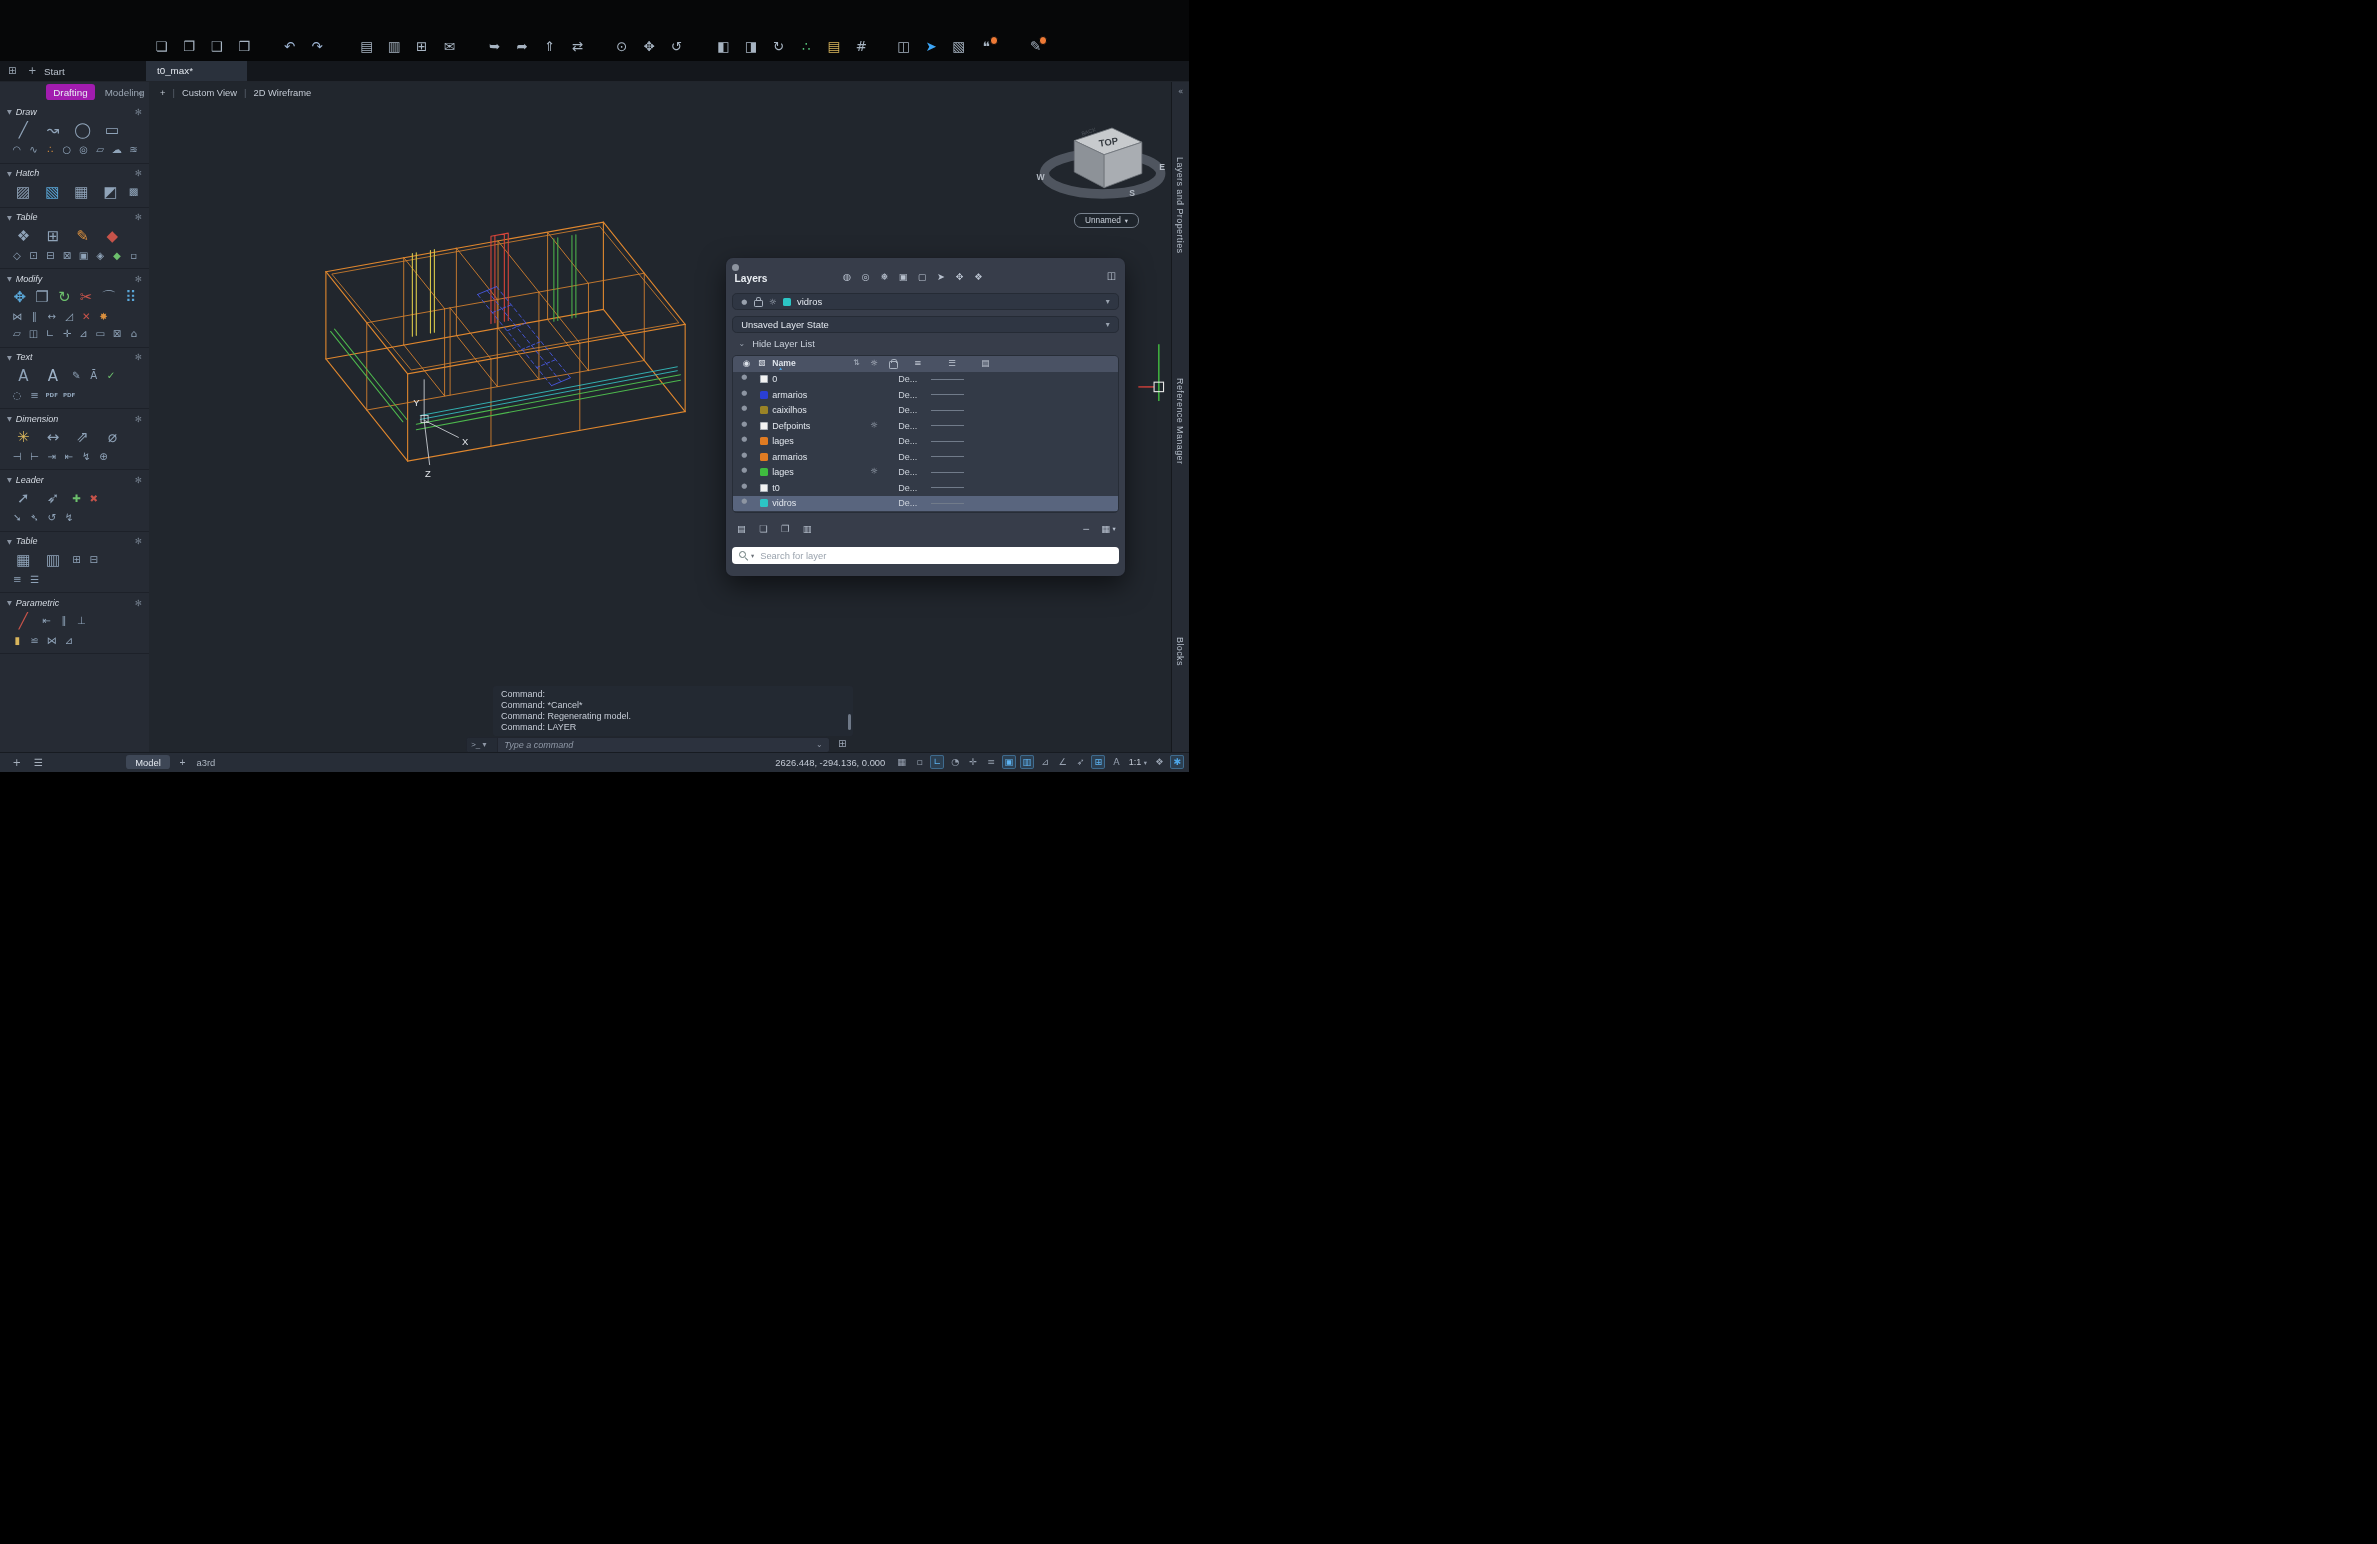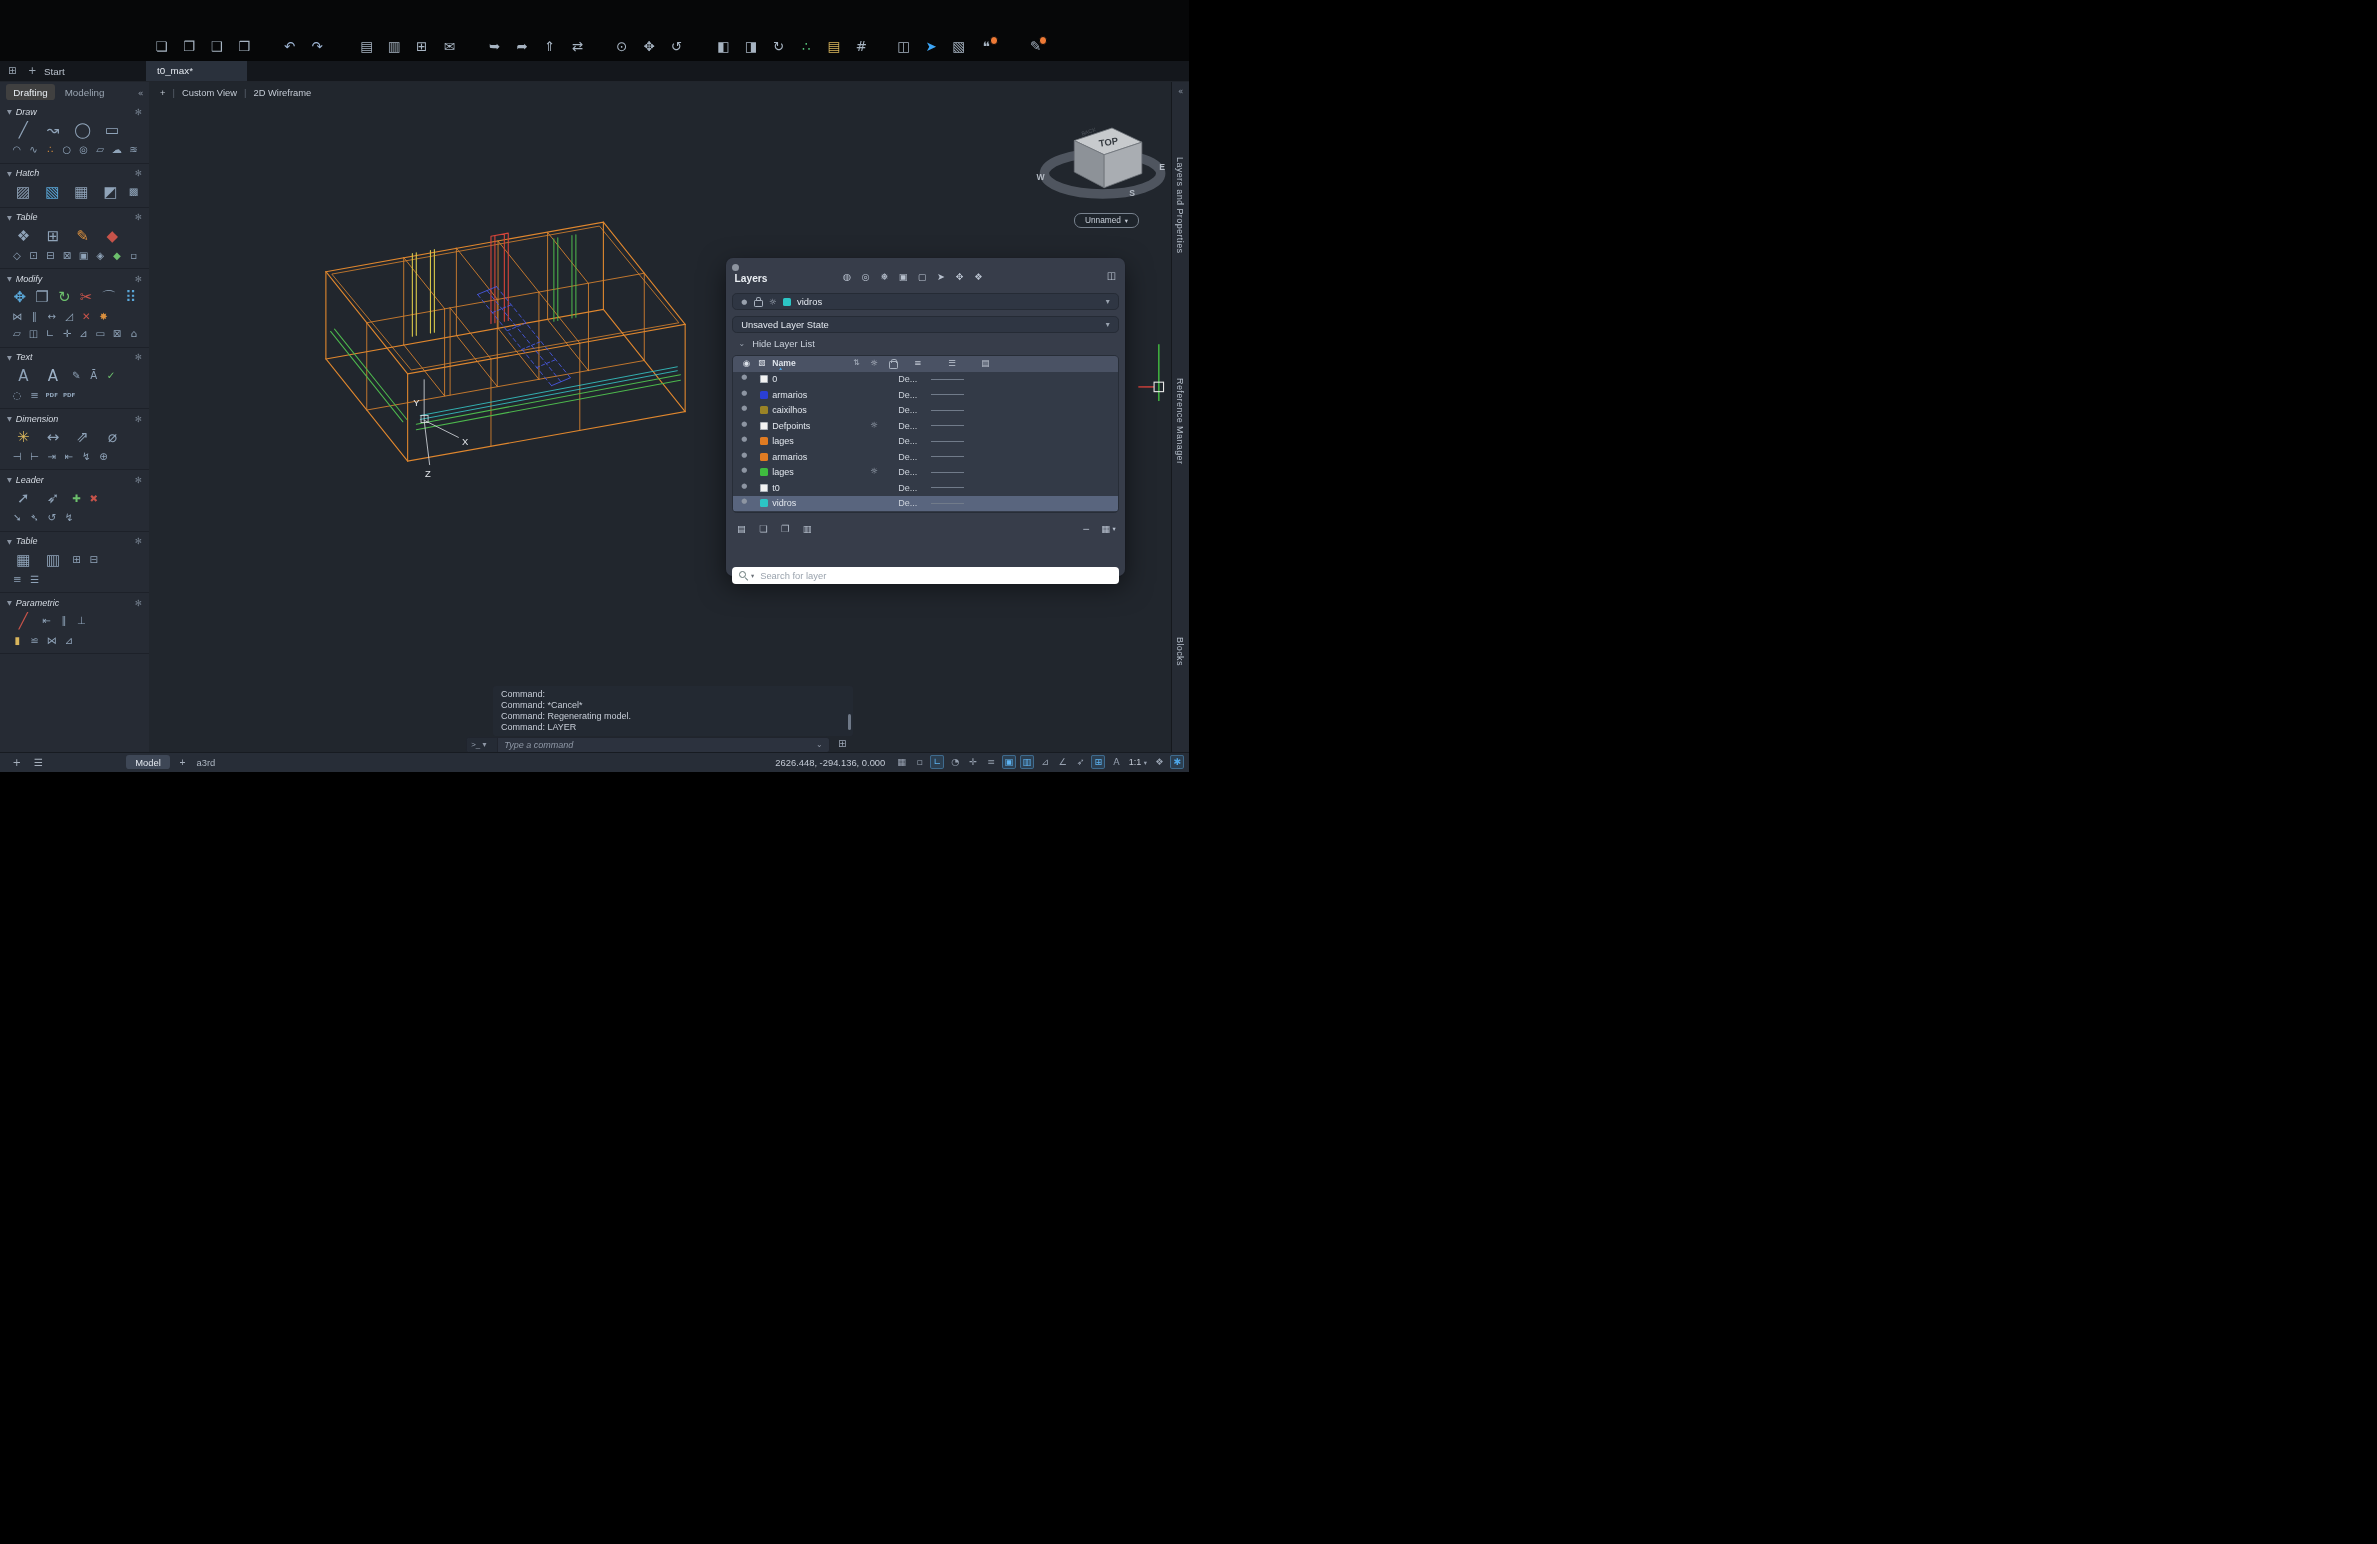--- a/index.html
+++ b/index.html
@@ -20,21 +20,21 @@
   .tabbar-ic{position:absolute;top:3.9px;font-size:10.2px;color:#9aa5b2;}
   #tab-start{position:absolute;left:44px;top:4.7px;font-size:9.8px;color:#b9c1cc;}
   #tab-doc{position:absolute;left:146px;top:0;width:101px;height:20.4px;background:#2a313c;
            color:#e4e9f0;font-size:9.8px;line-height:20.4px;padding-left:11px;box-sizing:border-box;}
 
   
   #sidebar{position:absolute;left:0;top:82px;width:149px;height:671px;background:#262b34;
            border-right:0.8px solid #15181d;overflow:hidden;}
   #side-tabs{position:relative;height:20.4px;display:flex;align-items:center;gap:3.1px;padding-left:6.3px;}
   .side-tab{font-size:9.8px;color:#9aa5b2;padding:2.4px 7px;border-radius:3.1px;}
-  .side-tab.active{background:#404040;color:#e8edf3;}
+  .side-tab.active{background:#a21caf;color:#e8edf3;margin-left:40px;}
   #side-collapse{position:absolute;right:5.5px;top:4.7px;color:#8b95a3;font-size:9.4px;}
   .side-sec{padding:2.4px 4.7px 4.7px 4.7px;border-bottom:0.8px solid #1d2129;}
   .sec-h{display:flex;align-items:center;height:14px;}
   .tri{color:#8b95a3;font-size:6.3px;margin:0 3.9px 0 2.4px;}
   .ttl{font-size:9px;color:#d4dae2;flex:1;font-style:italic;}
   .gear{color:#6f7a88;font-size:8.6px;margin-right:2.4px;}
   .s-row{display:flex;align-items:center;gap:1.6px;padding:1.6px 3.1px 0 4.7px;}
   .s-ic{width:15.7px;height:15.7px;line-height:15.7px;text-align:center;font-size:10.2px;color:#8fa3b8;}
   .s-ic.big{width:28px;height:20.4px;line-height:20.4px;font-size:15px;}
   .s-ic.txt{font-size:5.5px;font-weight:bold;letter-spacing:0;}
@@ -85,21 +85,21 @@
   .l-sw.lite{box-shadow:inset 0 0 0 0.8px #9aa1ab;}
   .l-name{position:absolute;left:39px;top:2.4px;}
   .l-frz{position:absolute;left:137px;top:1.6px;color:#aab3c0;font-size:8.6px;}
   .l-de{position:absolute;left:165px;top:2.4px;color:#ccd2db;}
   .l-line{position:absolute;left:198px;top:7px;width:33px;border-top:1.3px solid #717b8a;}
   #lp-tools{position:absolute;left:11px;right:9.4px;top:263px;height:15.7px;display:flex;align-items:center;}
   .lp-tool{font-size:9.4px;color:#b9c2cf;margin-right:13.4px;}
   #lp-tools .spacer{flex:1;}
   .lp-tool-r{font-size:9.4px;color:#b9c2cf;margin-left:11px;display:flex;gap:2.4px;align-items:center;}
   #lp-search{position:absolute;left:6.3px;right:6.3px;top:289px;height:16.5px;background:#fff;border-radius:3.9px;
-      display:flex;align-items:center;gap:3.9px;padding:0 6.3px;box-sizing:border-box;margin-top:20px;}
+      display:flex;align-items:center;gap:3.9px;padding:0 6.3px;box-sizing:border-box;}
   .mag{width:8.6px;height:8.6px;position:relative;flex:none;}
   .mag::before{content:"";position:absolute;left:0;top:0;width:5.5px;height:5.5px;border:1.1px solid #677;
       border-radius:50%;}
   .mag::after{content:"";position:absolute;left:6.3px;top:6.3px;width:3.9px;height:1.1px;background:#677;
       transform:rotate(45deg);transform-origin:left center;}
   #lp-search .chev{color:#6a7077;font-size:6.3px;}
   #lp-search input{flex:1;border:none;outline:none;font-size:9.4px;color:#333;background:transparent;
       font-family:"Liberation Sans",sans-serif;}
   #lp-search input::placeholder{color:#9aa3ad;}
   .lock{display:inline-block;width:7px;height:5.5px;border:0.8px solid #aab3c0;border-radius:1.2px;

